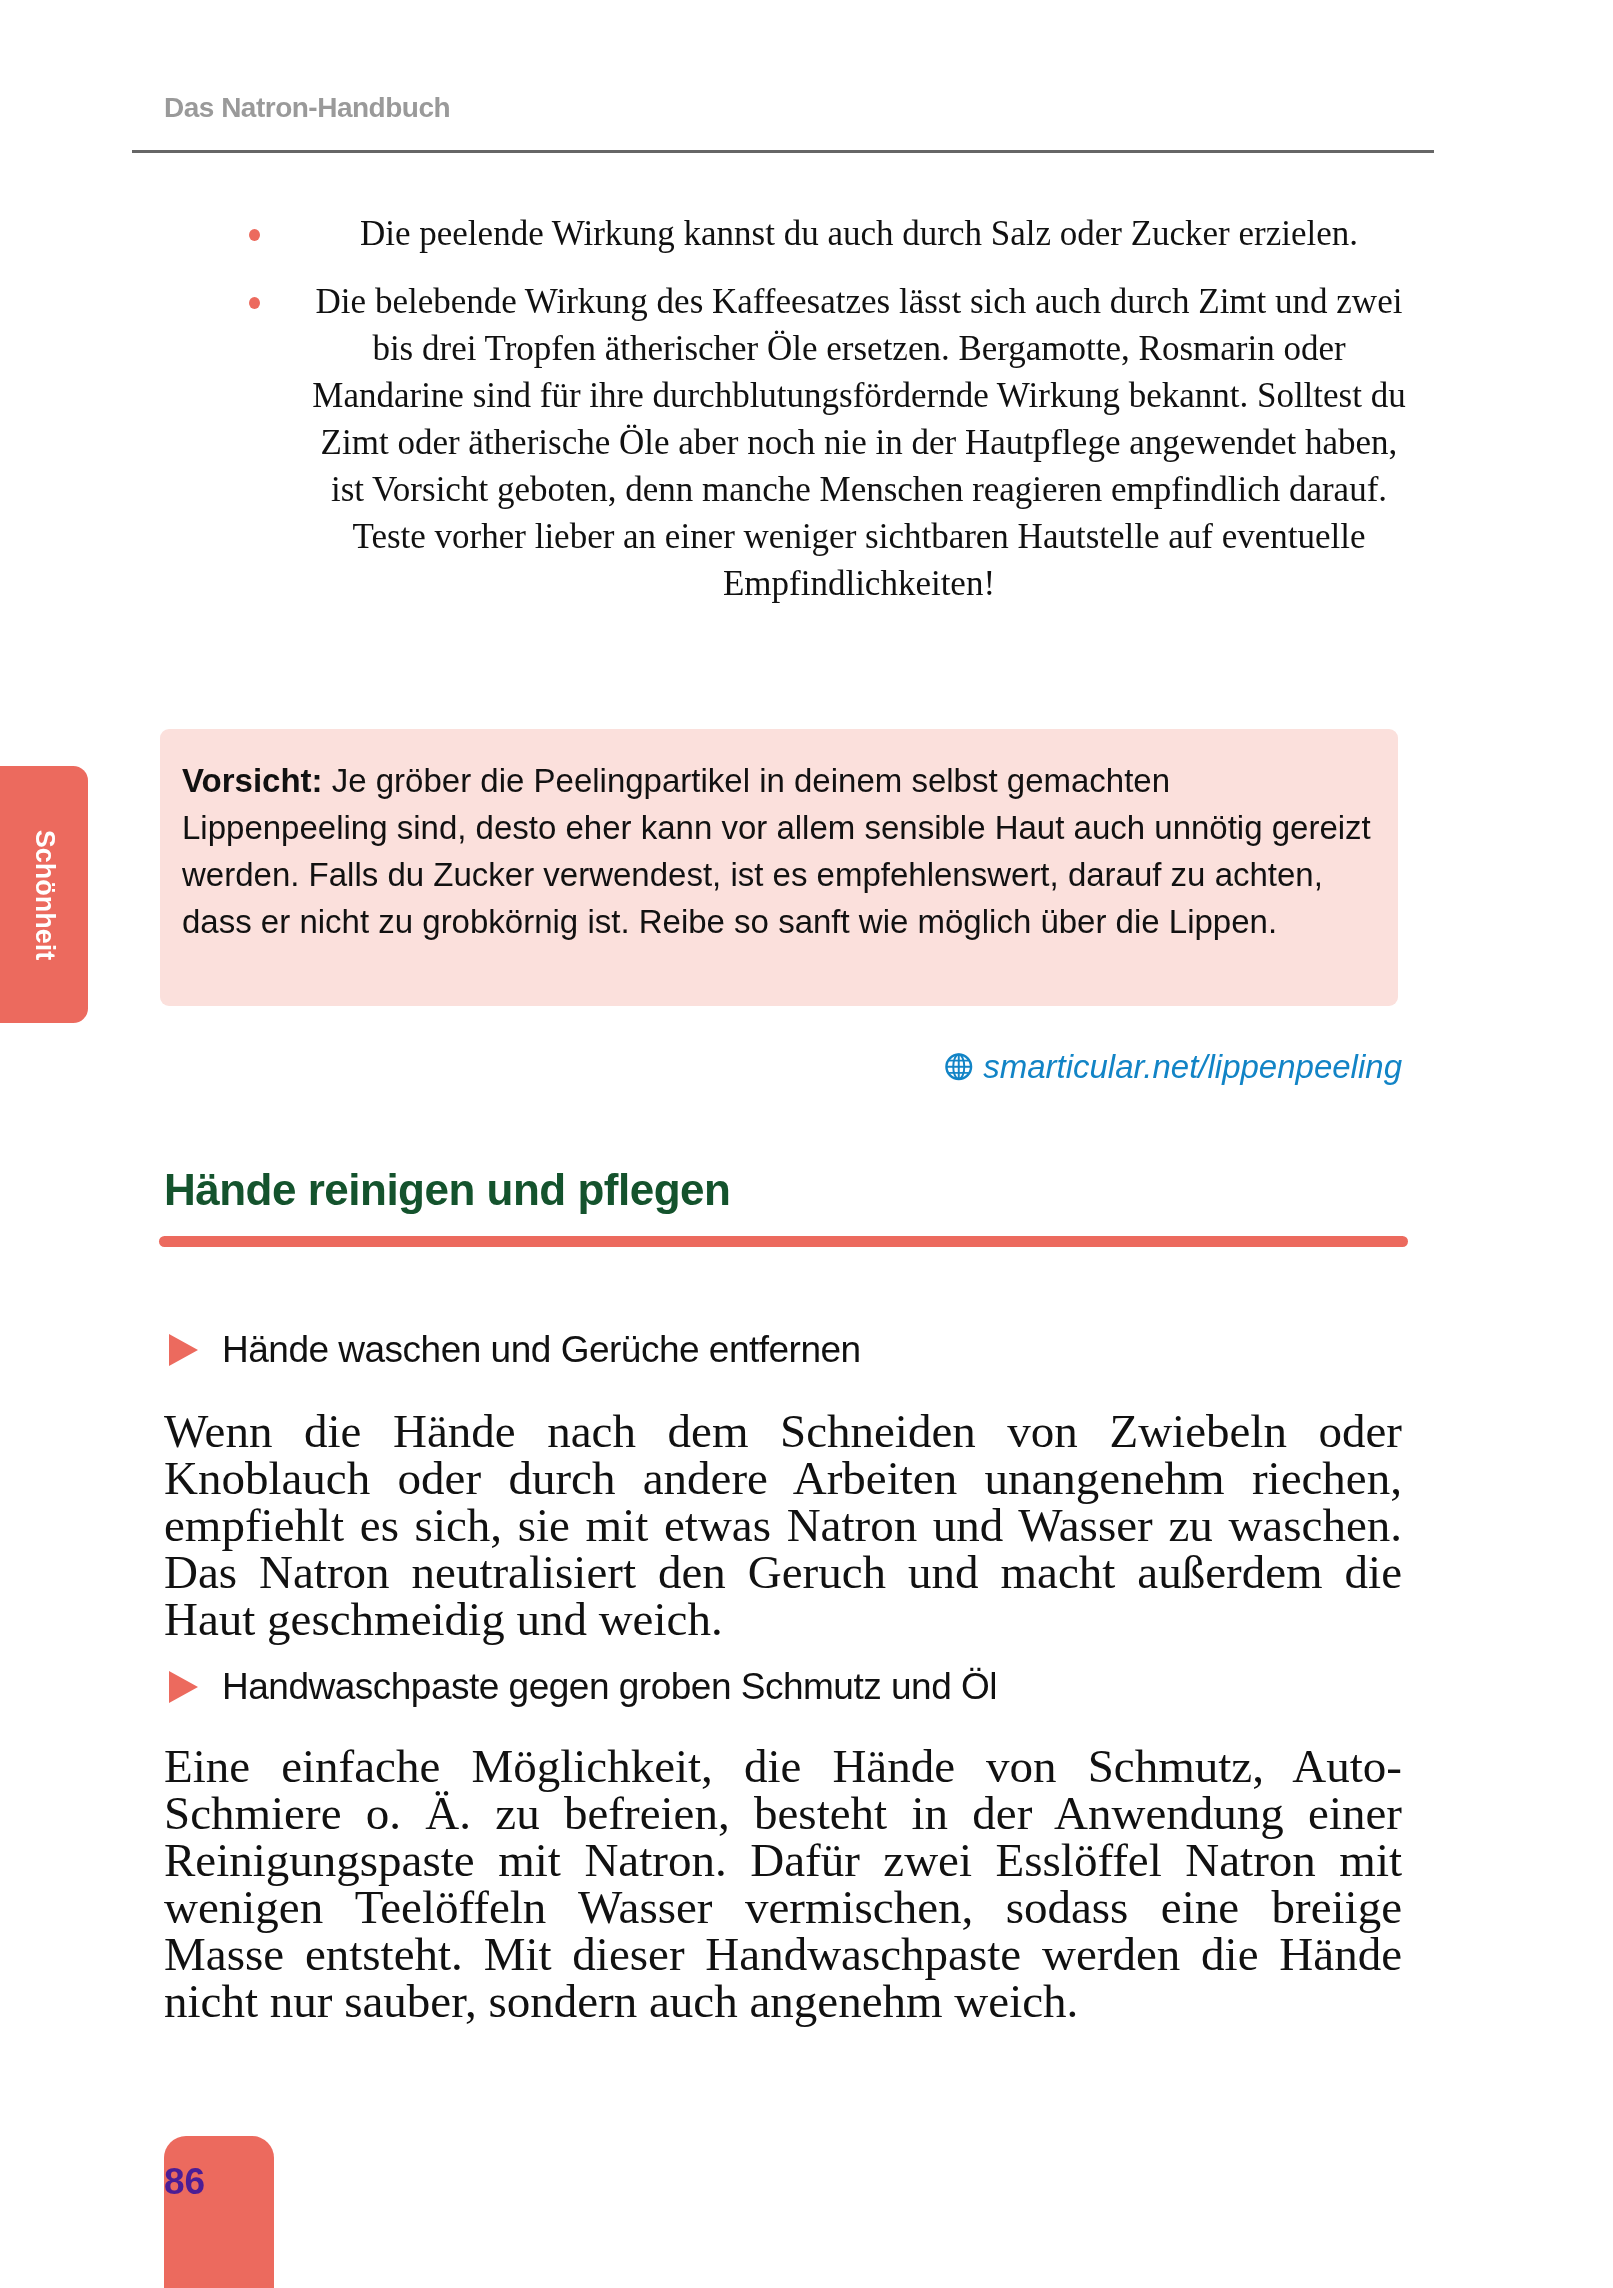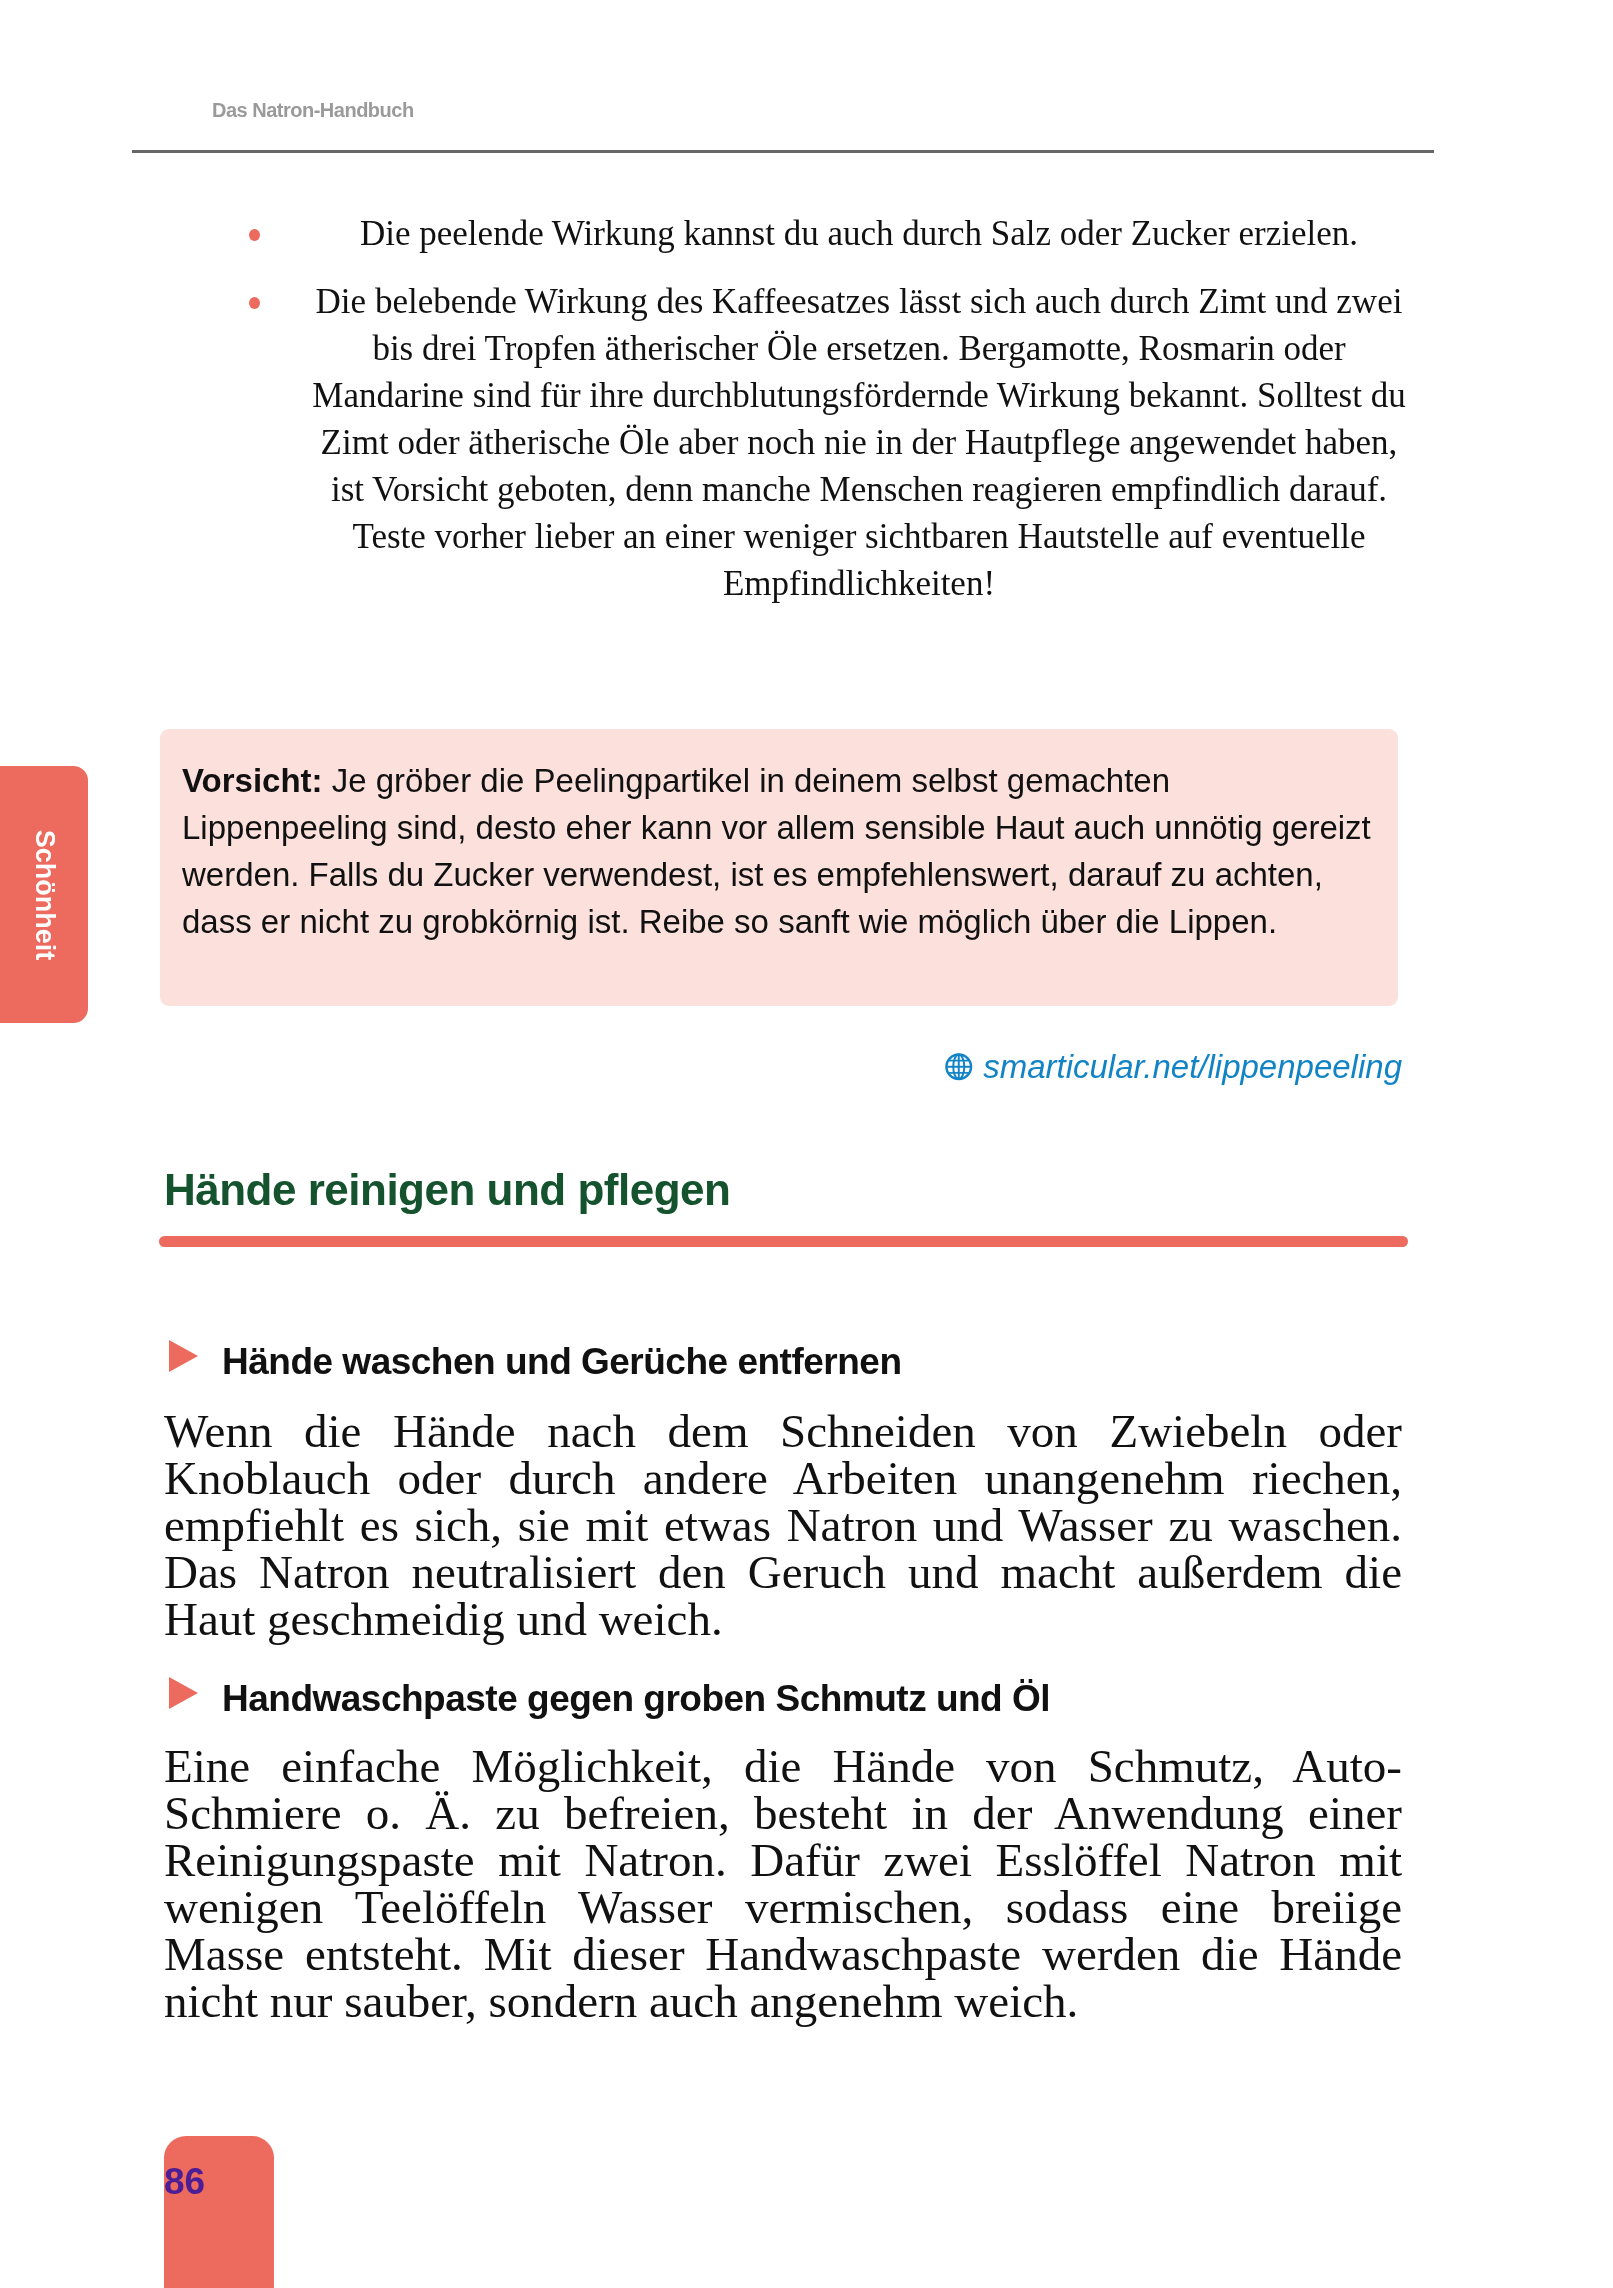--- a/index.html
+++ b/index.html
@@ -1,20 +1,20 @@
 <!DOCTYPE html>
 <html style="font-size:14.8px"><head>
 <meta charset="utf-8">
 <style>
   html, body { margin:0; padding:0; background:#ffffff; }
   body { width:1613px; height:2289px; position:relative; overflow:hidden; }
   .serif { font-family: "Liberation Serif", "DejaVu Serif", serif; }
   .sans  { font-family: "Liberation Sans", "DejaVu Sans", sans-serif; }
 
-  .running-head { position:absolute; left:164px; top:99px; font-size:20px; font-weight:bold; color:#9a9a9a; letter-spacing:-0.5px;margin-left:48px; }
+  .running-head { position:absolute; left:164px; top:92px; font-size:28px; font-weight:bold; color:#9a9a9a; letter-spacing:-0.5px; }
   .head-rule { position:absolute; left:132px; top:150px; width:1302px; height:2.8px; background:#666666; }
 
   .bullets { position:absolute; left:249px; top:210px; width:1163px; margin:0; padding:0; list-style:none; }
   .bullets li { position:relative; padding-left:57px; font-size:35px; line-height:47px; color:#111; margin-bottom:21px;text-align:center; }
   .bullets .dot { position:absolute; left:0; top:19.4px; width:11px; height:12px; border-radius:50%; background:#ec6a5e; }
 
   .side-tab { position:absolute; left:0; top:766px; width:88px; height:257px; background:#ec6a5e; border-radius:0 14.8px 14.8px 0; }
   .side-tab span { position:absolute; left:50%; top:50%; transform:translate(-50%,-50%) rotate(90deg); color:#fff; font-weight:bold; font-size:27px; white-space:nowrap; }
 
   .warn { position:absolute; left:160px; top:729px; width:1238px; height:277px; background:#fbe0dc; border-radius:9px; box-sizing:border-box; padding:28px 22px 12px 22px; }
@@ -22,21 +22,21 @@
   .warn b { font-weight:bold; }
 
   .link { position:absolute; right:211px; top:1048px; display:flex; align-items:center; gap:10px; color:#1284c6; font-size:33px; font-style:italic; text-decoration:none; }
   .globe { width:29.5px; height:29.5px; }
 
   .h2 { position:absolute; left:164px; top:1165px; font-size:44px; font-weight:bold; color:#14532d; letter-spacing:-0.5px; }
   .h2-bar { position:absolute; left:159px; top:1236px; width:1249px; height:11px; background:#ec6a5e; border-radius:5.5px; }
 
   .h3 { position:absolute; left:169px; display:flex; align-items:center; }
   .tri { width:0; height:0; border-top:16.6px solid transparent; border-bottom:16.6px solid transparent; border-left:29.5px solid #ec6a5e; margin-right:24px; }
-  .h3 span { font-size:37px; font-weight:bold; color:#111; letter-spacing:-0.5px;margin-top:12px; }
+  .h3 span { font-size:37px; font-weight:normal; color:#111; letter-spacing:-0.5px; }
 
   .para { position:absolute; left:164px; width:1238px; margin:0; font-size:47px; line-height:47px; color:#111; text-align:justify; }
 
   .page-num { position:absolute; left:164px; top:2136px; width:110px; height:166px; background:#ec6a5e; border-radius:22px 22px 0 0; }
   .page-num span { position:absolute; top:25px; left:0; right:0; color:#4c1d95; font-weight:bold; font-size:37px; }
 </style>
 </head>
 <body>
 
 <div class="running-head sans">Das Natron-Handbuch</div>

